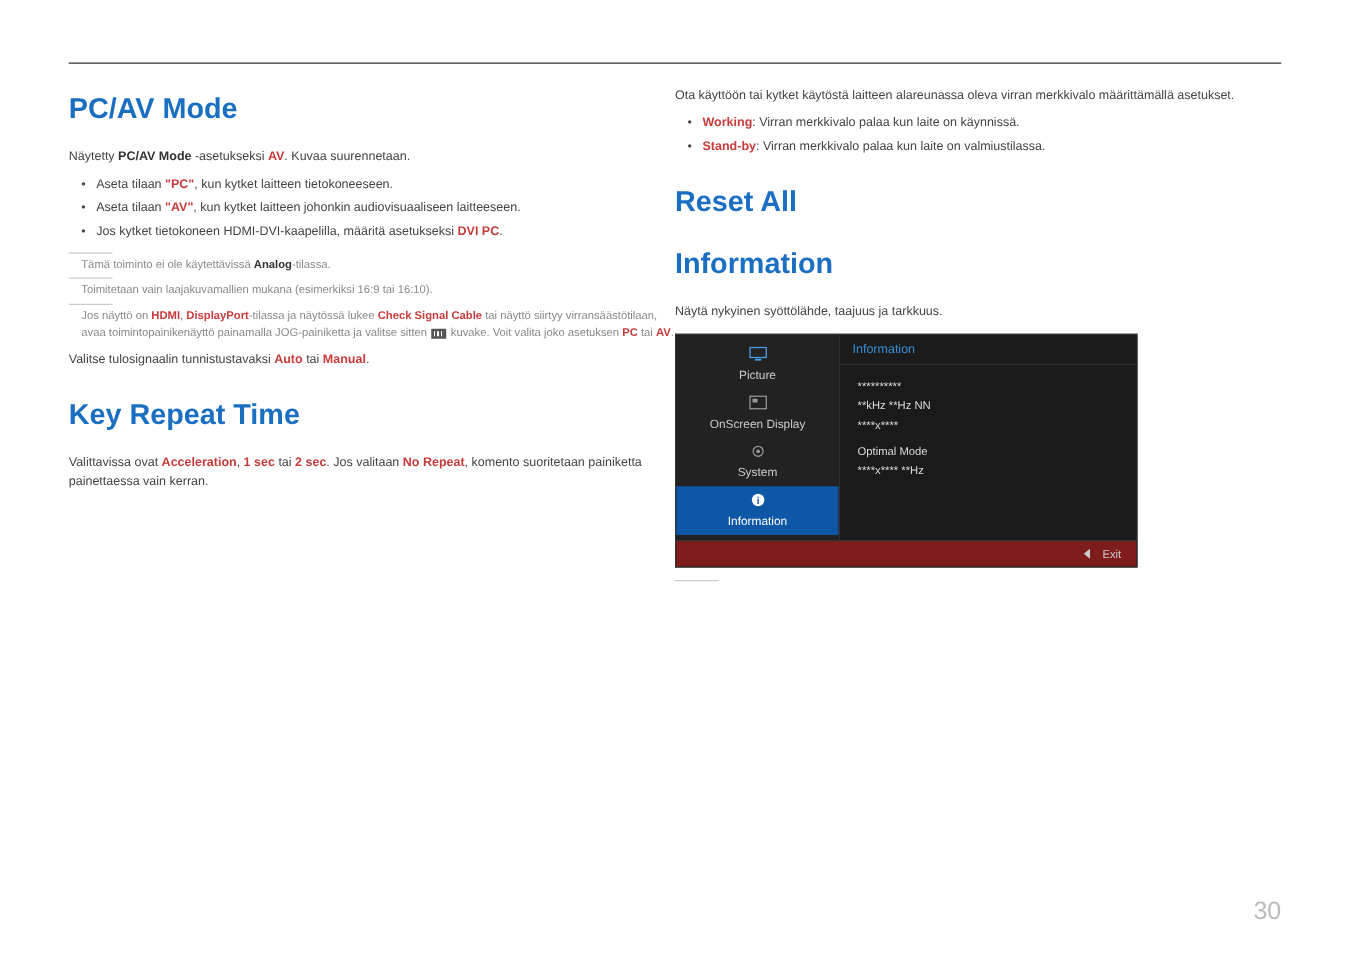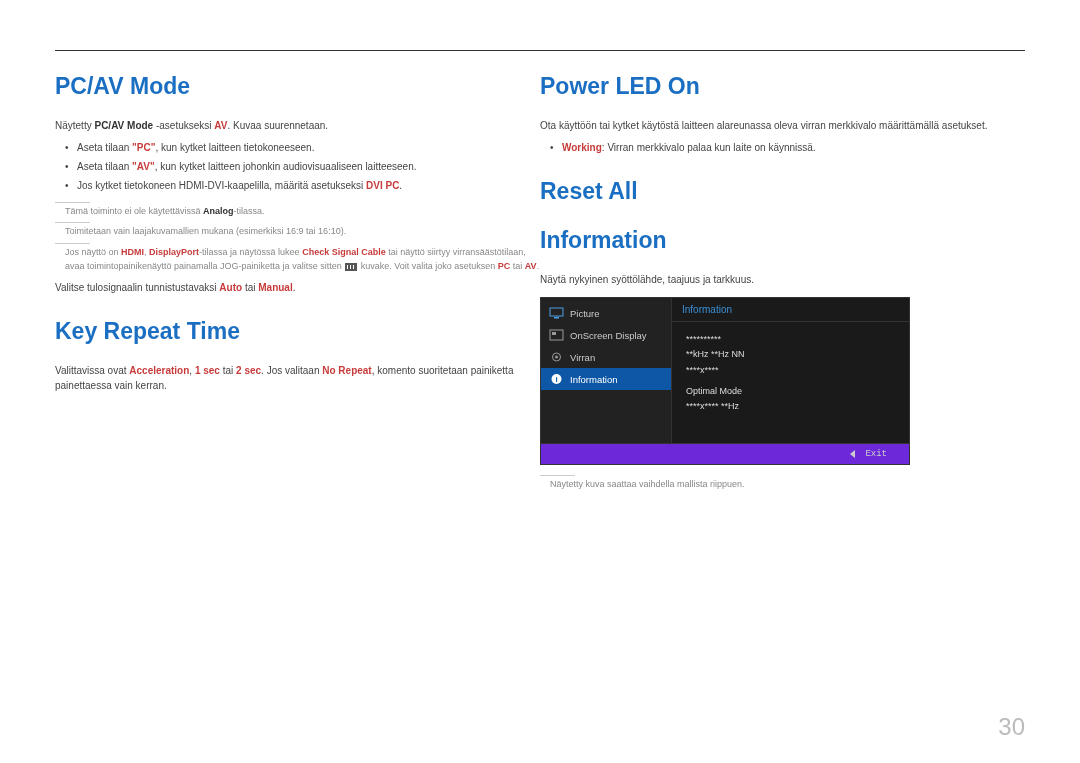--- a/index.html
+++ b/index.html
@@ -101,20 +101,21 @@
     background: #222;
     padding: 4px 0;
   }
   .osd-item {
     display: flex;
     align-items: center;
     gap: 6px;
     padding: 5px 8px;
     color: #ccc;
     font-size: 9.5px;
+    flex-direction: column;
   }
   .osd-item.selected {
     background: #0d57a6;
     color: #fff;
   }
   .osd-icon {
     width: 15px; height: 12px;
     display: inline-flex;
     align-items: center;
     justify-content: center;
@@ -132,42 +133,41 @@
     padding: 6px 10px;
     border-bottom: 1px solid #333;
   }
   .osd-panel-body {
     padding: 10px 14px;
     font-size: 9px;
     color: #ddd;
     line-height: 1.7;
   }
   .osd-footer {
-    background: #6d28d9;
+    background: #7f1d1d;
     display: flex;
     justify-content: flex-end;
     align-items: center;
     gap: 10px;
-    padding: 5px 22px;
+    padding: 5px 12px;
     font-size: 9px;
     color: #ccc;
     border-top: 1px solid #333;
-    font-family: Liberation Mono, monospace;
   }
   .osd-footer .tri {
     width: 0; height: 0;
     border-top: 4px solid transparent;
     border-bottom: 4px solid transparent;
     border-right: 5px solid #ccc;
   }
   .page-num {
     position: absolute;
     right: 55px;
     bottom: 22px;
-    font-size: 24px;
+    font-size: 20px;
     color: #bbb;
     font-weight: 300;
   }
 </style>
 </head>
 <body>
 
 <div class="cols">
 
   <div class="col">
@@ -200,24 +200,24 @@
 
     <h2 class="section-title">Key Repeat Time</h2>
     <p class="body">
       <span>Valittavissa ovat </span><span class="accent">Acceleration</span><span>, </span><span class="accent">1 sec</span><span> tai </span><span class="accent">2 sec</span><span>. Jos valitaan </span><span class="accent">No Repeat</span><span>, komento suoritetaan painiketta painettaessa vain kerran.</span>
     </p>
   </div>
 
   <div class="col">
     <div class="top-rule"></div>
 
-    <h2 class="section-title">Power LED On</h2>
     <p class="body">Ota käyttöön tai kytket käytöstä laitteen alareunassa oleva virran merkkivalo määrittämällä asetukset.</p>
     <ul class="bullets">
       <li><span class="accent">Working</span><span>: Virran merkkivalo palaa kun laite on käynnissä.</span></li>
+      <li><span class="accent">Stand-by</span><span>: Virran merkkivalo palaa kun laite on valmiustilassa.</span></li>
     </ul>
 
     <h2 class="section-title">Reset All</h2>
 
     <h2 class="section-title">Information</h2>
     <p class="body">Näytä nykyinen syöttölähde, taajuus ja tarkkuus.</p>
 
     <div class="osd">
       <div class="osd-body">
         <div class="osd-left">
@@ -239,21 +239,21 @@
               </span>
             <span>OnScreen Display</span>
           </div>
           <div class="osd-item">
             <span class="osd-icon">
                 <svg width="15" height="12">
                   <circle cx="7.5" cy="6" r="4" fill="none" stroke="#999"></circle>
                   <circle cx="7.5" cy="6" r="1.5" fill="#999"></circle>
                 </svg>
               </span>
-            <span>Virran</span>
+            <span>System</span>
           </div>
           <div class="osd-item selected">
             <span class="osd-icon">
                 <svg width="15" height="12">
                   <circle cx="7.5" cy="6" r="5" fill="#fff"></circle>
                   <text x="7.5" y="9" text-anchor="middle" font-size="8" fill="#0d57a6" font-family="Arial" font-weight="bold">i</text>
                 </svg>
               </span>
             <span>Information</span>
           </div>
@@ -270,17 +270,16 @@
           </div>
         </div>
       </div>
       <div class="osd-footer">
         <span class="tri"></span>
         <span>Exit</span>
       </div>
     </div>
 
     <div class="divider-thin" style="margin-top:10px"></div>
-    <p class="footnote">Näytetty kuva saattaa vaihdella mallista riippuen.</p>
   </div>
 </div>
 
 <div class="page-num">30</div>
 
 </body></html>

